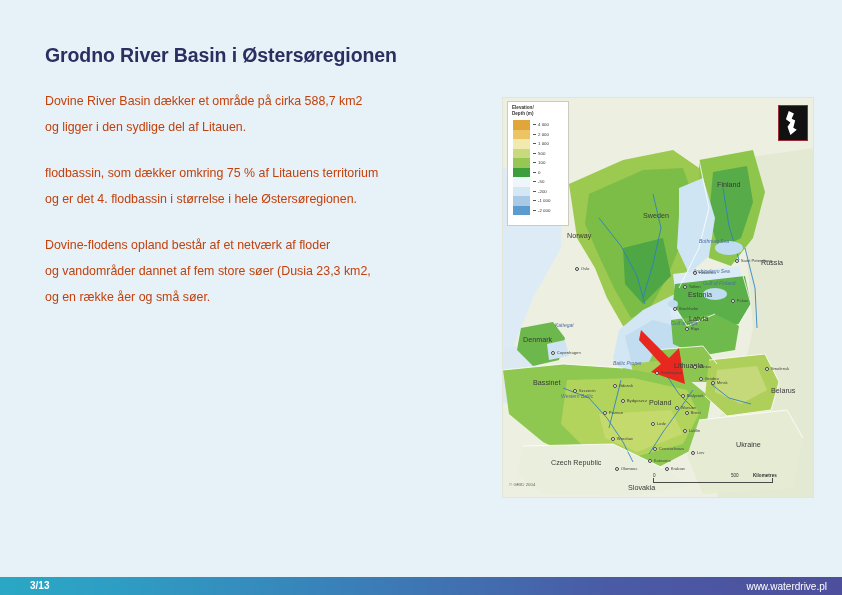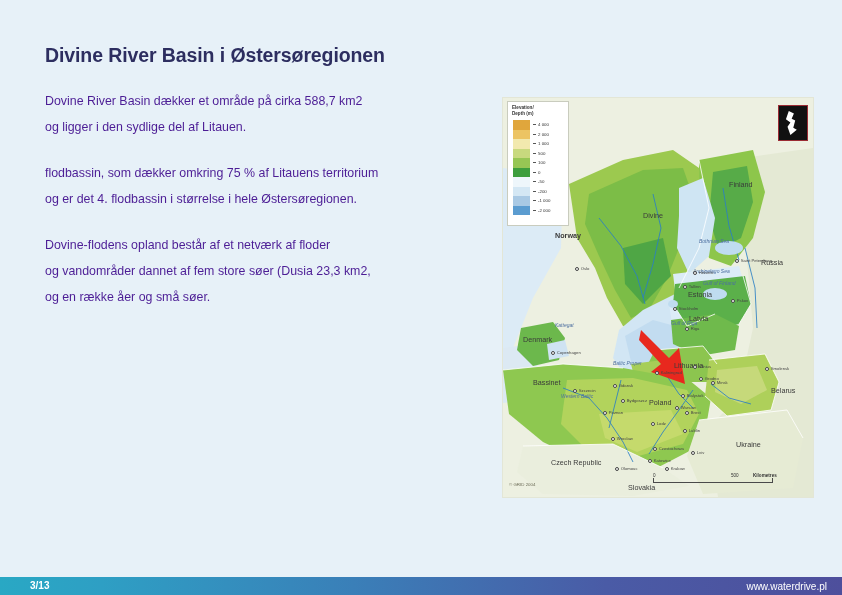--- a/index.html
+++ b/index.html
@@ -11,21 +11,21 @@
   }
   
   #slide-title{
     position:absolute;left:45px;top:44px;
     font-size:19.5px;font-weight:bold;color:#2d2e60;
     letter-spacing:-0.1px;
   }
   
   #body-text{
     position:absolute;left:45px;top:88px;width:450px;
-    color:#4c1d95;font-size:12.4px;
+    color:#c2410c;font-size:12.4px;
   }
   .para{margin:0 0 20px 0;}
   .para:last-child{margin-bottom:0;}
   .line{line-height:26px;white-space:nowrap;}
   
   #map-figure{
     position:absolute;left:503px;top:98px;
     width:310px;height:399px;
     background:#eef0e2;
     overflow:hidden;
@@ -79,21 +79,21 @@
     position:absolute;left:0;bottom:0;width:842px;height:18px;
     background:linear-gradient(90deg,#29a8c4 0%,#2e9fc4 12%,#3a7fb8 42%,#4a5ba6 72%,#4e4f9c 100%);
     color:#fff;
   }
   #page-number{position:absolute;left:30px;top:3px;font-size:10px;font-weight:bold;}
   #footer-url{position:absolute;right:15px;top:4px;font-size:10px;}
 </style>
 </head>
 <body>
 
-<div id="slide-title">Divine River Basin i Østersøregionen</div>
+<div id="slide-title">Grodno River Basin i Østersøregionen</div>
 
 <div id="body-text">
 
   <div class="para">
     <div class="line">Dovine River Basin dækker et område på cirka 588,7 km2</div>
     <div class="line">og ligger i den sydlige del af Litauen.</div>
   </div>
 
   <div class="para">
     <div class="line">flodbassin, som dækker omkring 75 % af Litauens territorium</div>
@@ -217,23 +217,23 @@
 
   <div id="inset">
     <div id="inset-shape"></div>
   </div>
 
   <svg id="red-arrow" viewBox="0 0 60 62">
     <path d="M2,2 L30,30 L40,20 L46,56 L12,44 L22,36 L0,12 Z" fill="#e8281e"></path>
   </svg>
 
   <div id="map-country-labels">
-      <div class="mp country" style="left: 52px; top: 133px; font-weight: bold;">Norway</div>
-      <div class="mp country" style="left: 140px; top: 113px;">Divine</div>
-      <div class="mp country" style="left: 226px; top: 82px;">Finland</div>
+      <div class="mp country" style="left: 64px; top: 133px;">Norway</div>
+      <div class="mp country" style="left: 140px; top: 113px;">Sweden</div>
+      <div class="mp country" style="left: 214px; top: 82px;">Finland</div>
       <div class="mp country" style="left: 258px; top: 160px;">Russia</div>
       <div class="mp country" style="left: 185px; top: 192px;">Estonia</div>
       <div class="mp country" style="left: 186px; top: 216px;">Latvia</div>
       <div class="mp country" style="left: 171px; top: 263px;">Lithuania</div>
       <div class="mp country" style="left: 222px; top: 288px; padding-left: 46px;">Belarus</div>
       <div class="mp country" style="left: 146px; top: 300px;">Poland</div>
       <div class="mp country" style="left: 233px; top: 342px;">Ukraine</div>
       <div class="mp country" style="left: 30px; top: 280px;">Bassinet</div>
       <div class="mp country" style="left: 20px; top: 237px;">Denmark</div>
       <div class="mp country" style="left: 48px; top: 360px;">Czech Republic</div>

